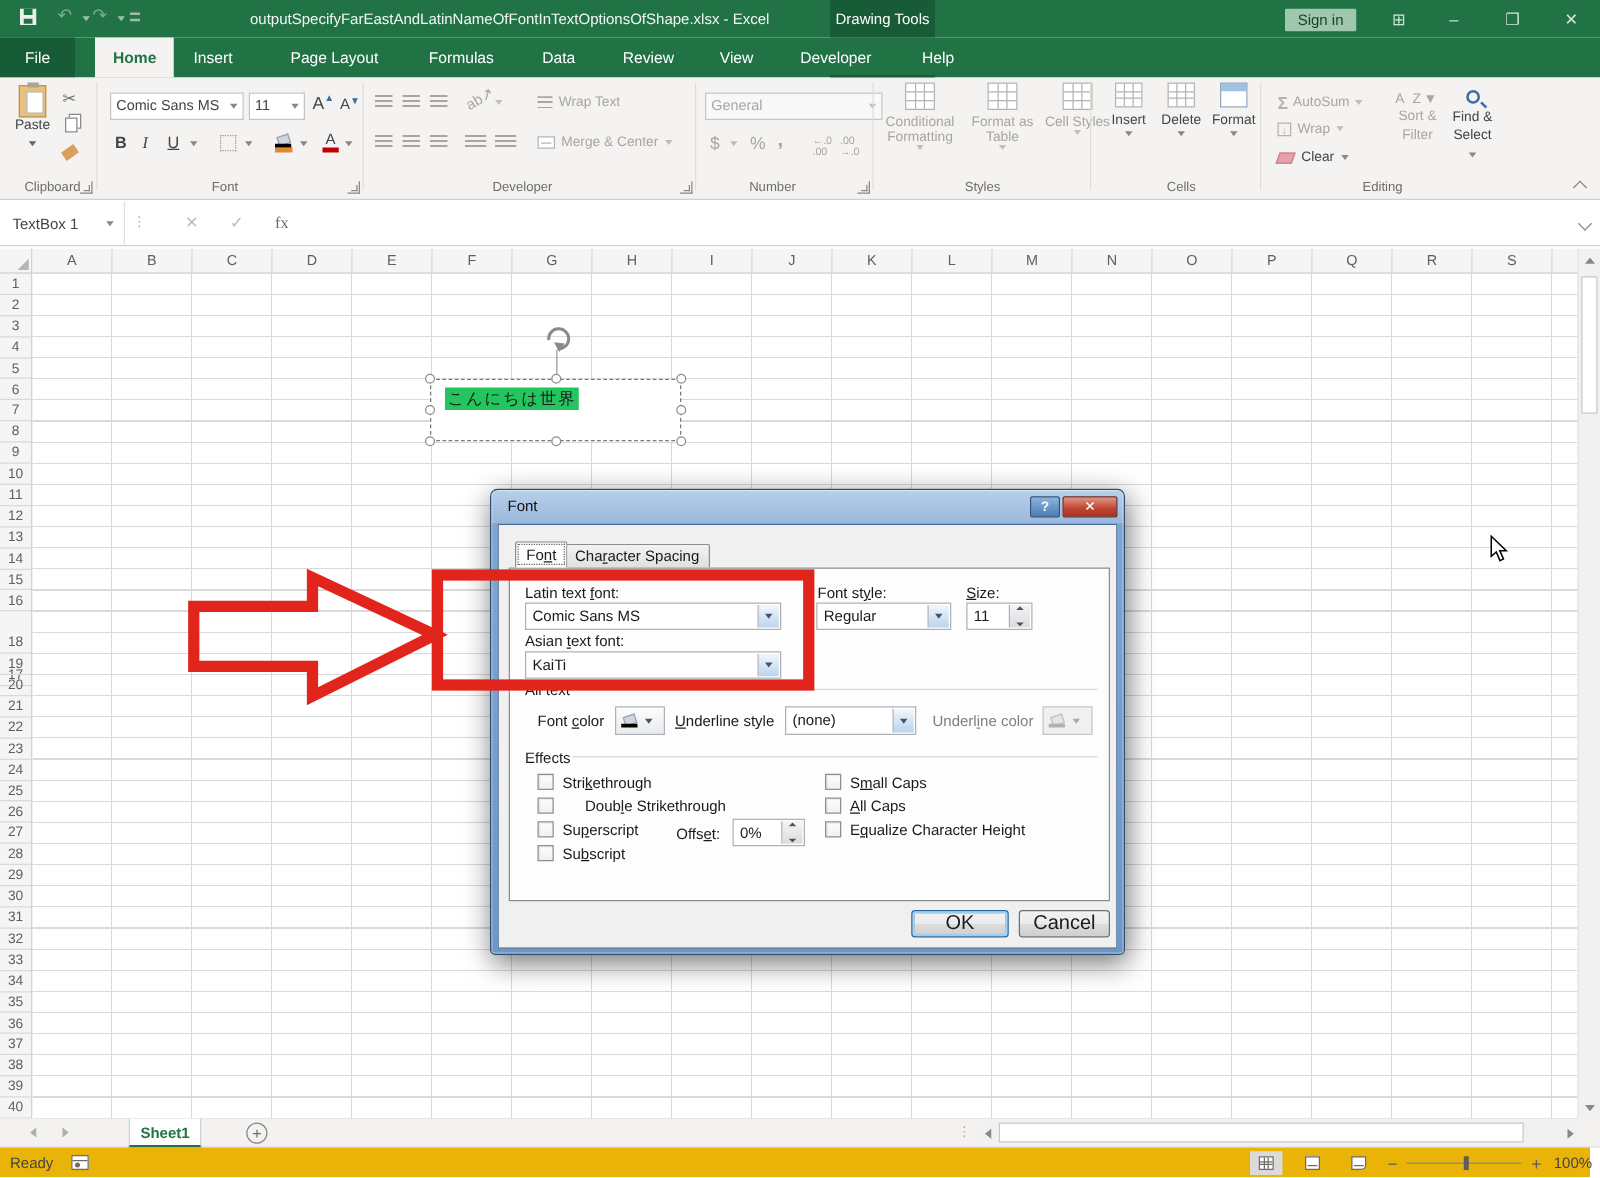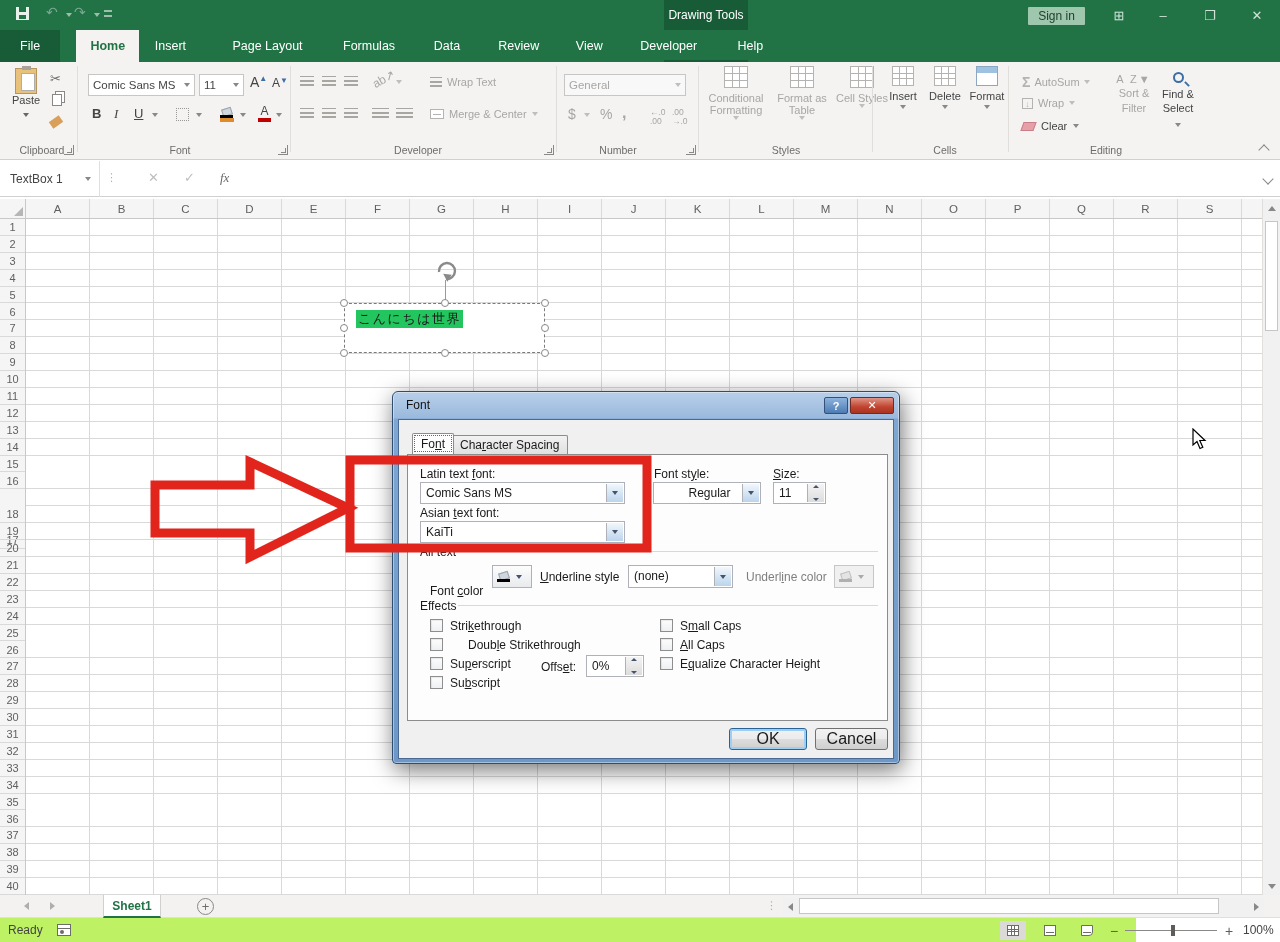--- a/index.html
+++ b/index.html
@@ -55,21 +55,21 @@
       linear-gradient(#b5b3b1 0 0) 66% 0/1px 100% no-repeat, #fff; }
   .sigma { font-size:14px; color:#b5b3b1; font-weight:bold; }
   .eraser { width:13px; height:9px; background:#e8a0a8; border:1px solid #c87f88; transform:skewX(-20deg); }
   .mag { width:11px; height:11px; border:2px solid #3b6ea5; border-radius:50%; position:relative; }
   .mag:after { content:""; position:absolute; left:9px; top:9px; width:6px; height:2px; background:#3b6ea5; transform:rotate(45deg); }
   .chev-up { width:8px; height:8px; border-left:1.5px solid #8a8886; border-top:1.5px solid #8a8886; transform:rotate(45deg); }
 
   
   #fbar { left:0; top:161px; width:1280px; height:36px; background:#fff; border-bottom:1px solid #d2d0ce; }
   #namebox { left:0; top:0; width:100px; height:36px; border-right:1px solid #e1dfdd; display:flex; align-items:center; padding-left:10px; gap:22px; font-size:12px; color:#444; }
-  .fx-ic { font-style:italic; font-family:"Liberation Serif", serif; color:#6a6a6a; font-size:13px; }
+  .fx-ic { font-family:"Liberation Serif", serif; color:#6a6a6a; font-size:13px; }
   #fbar-input { left:246px; top:4px; width:1012px; height:28px; background:#fff; }
 
   
   #sheet-corner { left:0; top:199px; width:26px; height:20px; background:#f5f5f5; border-right:1px solid #c8c8c8; border-bottom:1px solid #c8c8c8; }
   #sheet-corner .tri { position:absolute; right:2px; bottom:2px; width:0; height:0; border-left:9px solid transparent; border-bottom:9px solid #b8b6b4; }
   #col-headers { left:26px; top:199px; width:1236px; height:20px; background:#f5f5f5; border-bottom:1px solid #c8c8c8; overflow:hidden; }
   .colh { position:absolute; top:0; width:64px; height:20px; border-right:1px solid #d9d9d9; text-align:center; line-height:20px; font-size:11.5px; color:#5f6062; }
   #row-headers { left:0; top:219px; width:26px; height:676px; background:#f5f5f5; border-right:1px solid #c8c8c8; overflow:hidden; }
   .rowh { position:absolute; left:0; width:25px; height:16.9px; border-bottom:1px solid #d9d9d9; text-align:center; line-height:16.5px; font-size:11px; color:#5f6062; }
   #cells { left:26px; top:219px; width:1236px; height:676px; background:
@@ -92,21 +92,21 @@
 
   
   #sheetbar { left:0; top:895px; width:1280px; height:23px; background:#f3f2f1; border-bottom:1px solid #e1dfdd; }
   #sheet-tab { left:103px; top:0; width:58px; height:23px; background:#fff; border-left:1px solid #d2d0ce; border-right:1px solid #d2d0ce; border-bottom:2px solid #217346; color:#217346; font-weight:bold; font-size:12px; display:flex; align-items:center; justify-content:center; }
   .newsheet { left:197px; top:3px; width:17px; height:17px; border:1px solid #8a8886; border-radius:50%; color:#6e6c69; display:flex; align-items:center; justify-content:center; font-size:13px; }
   #hscroll { left:783px; top:3px; width:481px; height:17px; background:#f1f1f1; }
   #hthumb { left:16px; top:0px; width:420px; height:16px; background:#fff; border:1px solid #c6c6c6; }
   .dots3 { color:#b0aeac; font-size:11px; letter-spacing:1px; }
 
   
-  #statusbar { left:0; top:918px; width:1136px; height:24px; background:#bef264;text-align:right; }
+  #statusbar { left:0; top:918px; width:1272px; height:24px; background:#eab308;text-align:right; }
   #status-mode { left:8px; top:5px; font-size:12px; color:#444; }
   .macro-ic { left:57px; top:6px; width:14px; height:12px; border:1px solid #6e6c69; position:absolute; background:linear-gradient(#6e6c69 0 0) 0 3px/100% 1px no-repeat,#fff; }
   .macro-ic:after { content:""; position:absolute; left:2px; top:5px; width:4px; height:4px; background:#6e6c69; border-radius:50%; }
   .viewbtn { top:3px; width:26px; height:19px; display:flex; align-items:center; justify-content:center; }
   .viewbtn.on { background:#dcdad9; }
   .vic { width:12px; height:11px; border:1px solid #6e6c69; background:linear-gradient(#6e6c69 0 0) 0 33%/100% 1px no-repeat, linear-gradient(#6e6c69 0 0) 0 66%/100% 1px no-repeat, linear-gradient(#6e6c69 0 0) 33% 0/1px 100% no-repeat, linear-gradient(#6e6c69 0 0) 66% 0/1px 100% no-repeat,#fff; }
   .vic2 { width:12px; height:11px; border:1px solid #6e6c69; background:linear-gradient(#6e6c69 0 0) 50% 80%/8px 1px no-repeat,#fff; }
   #zoomtrack { left:1125px; top:12px; width:92px; height:1px; background:#8a8886; }
   #zoomhandle { left:1171px; top:7px; width:4px; height:11px; background:#5f5d5b; }
   .zoomsign { top:5px; font-size:14px; color:#5f5d5b; }
@@ -158,20 +158,21 @@
 
   <div class="abs" id="titlebar">
     <div class="abs qat-ic" style="left:16px;">
         <div class="floppy"></div>
       </div>
     <div class="abs qat-ic undo-glyph" style="left:46px;top:4px;">↶</div>
     <span class="abs caret-dn" style="left:66px;top:13px;"></span>
     <div class="abs qat-ic undo-glyph" style="left:74px;top:4px;">↷</div>
     <span class="abs caret-dn" style="left:94px;top:13px;"></span>
     <div class="abs" style="left:104px;top:10px;width:8px;height:2px;background:#9cbfac;box-shadow:0 5px 0 #9cbfac;"></div>
+    <div class="abs" id="title-text">outputSpecifyFarEastAndLatinNameOfFontInTextOptionsOfShape.xlsx  -  Excel</div>
     <div class="abs" id="ctx-title">Drawing Tools</div>
     <div class="abs" id="signin">Sign in</div>
     <div class="abs winbtn" style="left:1104px;">⊞</div>
     <div class="abs winbtn" style="left:1148px;">–</div>
     <div class="abs winbtn" style="left:1195px;">❐</div>
     <div class="abs winbtn" style="left:1242px;">✕</div>
   </div>
 
   <div class="abs" id="tabrow">
     <div id="ribbon-tabs">
@@ -257,21 +258,21 @@
     </div>
     <div class="abs dim" style="left:430px;top:46px;display:flex;gap:5px;align-items:center;">
       <span style="width:14px;height:10px;border:1px solid #b5b3b1;display:inline-block;background:linear-gradient(#b5b3b1 0 0) 50% 50%/8px 1px no-repeat,#fff;"></span>
       <span class="rbtn-lbl dim">Merge &amp; Center</span>
       <span class="caret-g caret-dim"></span>
     </div>
     <div class="abs glabel" style="left:358px;">Developer</div>
     <div class="abs launcher" style="left:544px;"></div>
     <div class="abs gsep" style="left:556px;"></div>
 
-    <div class="abs combo-r" style="left:564px;top:12px;width:122px;background:#f8f8f8;color:#a8a6a3;">
+    <div class="abs combo-r" style="left:564px;top:12px;width:142px;background:#f8f8f8;color:#a8a6a3;">
       <span>General</span>
         <span class="caret-g caret-dim"></span>
     </div>
     <div class="abs dim" style="left:568px;top:44px;font-size:14px;"><span>$</span></div>
     <span class="abs caret-g caret-dim" style="left:584px;top:51px;"></span>
     <div class="abs dim" style="left:600px;top:44px;font-size:14px;"><span>%</span></div>
     <div class="abs dim" style="left:622px;top:42px;font-size:16px;font-weight:bold;"><span>,</span></div>
     <div class="abs dim" style="left:650px;top:46px;font-size:8.5px;line-height:1.1;">←.0<br>.00</div>
     <div class="abs dim" style="left:672px;top:46px;font-size:8.5px;line-height:1.1;">.00<br>→.0</div>
     <div class="abs glabel" style="left:558px;">Number</div>
@@ -499,21 +500,21 @@
 
         <div class="dlbl" style="left:12px;top:12px;">Latin text <u>f</u>ont:</div>
         <div class="combo" style="left:12px;top:27px;width:205px;">
           <span>Comic Sans MS</span>
           <span class="cbtn">
               <span class="cdn"></span>
             </span>
         </div>
 
         <div class="dlbl" style="left:246px;top:12px;">Font st<u>y</u>le:</div>
-        <div class="combo" style="left:245px;top:27px;width:108px;text-align:center;">
+        <div class="combo" style="left:245px;top:27px;width:108px;">
           <span>Regular</span>
           <span class="cbtn">
               <span class="cdn"></span>
             </span>
         </div>
 
         <div class="dlbl" style="left:365px;top:12px;"><u>S</u>ize:</div>
         <div class="spinner" style="left:365px;top:27px;width:53px;">
           <span>11</span>
           <span class="spin-ud">
@@ -526,21 +527,21 @@
         <div class="combo" style="left:12px;top:66px;width:205px;">
           <span>KaiTi</span>
           <span class="cbtn">
               <span class="cdn"></span>
             </span>
         </div>
 
         <div class="dlbl" style="left:12px;top:90px;">All text</div>
         <div class="grpline" style="left:52px;top:96px;width:418px;"></div>
 
-        <div class="dlbl" style="left:22px;top:129px;">Font <u>c</u>olor</div>
+        <div class="dlbl" style="left:22px;top:115px;">Font <u>c</u>olor</div>
         <div class="clrbtn" style="left:84px;top:110px;">
           <span class="bucket"></span>
             <span class="cdn"></span>
         </div>
         <div class="dlbl" style="left:132px;top:115px;"><u>U</u>nderline style</div>
         <div class="combo" style="left:220px;top:110px;width:105px;height:23px;">
           <span>(none)</span>
           <span class="cbtn">
               <span class="cdn"></span>
             </span>

